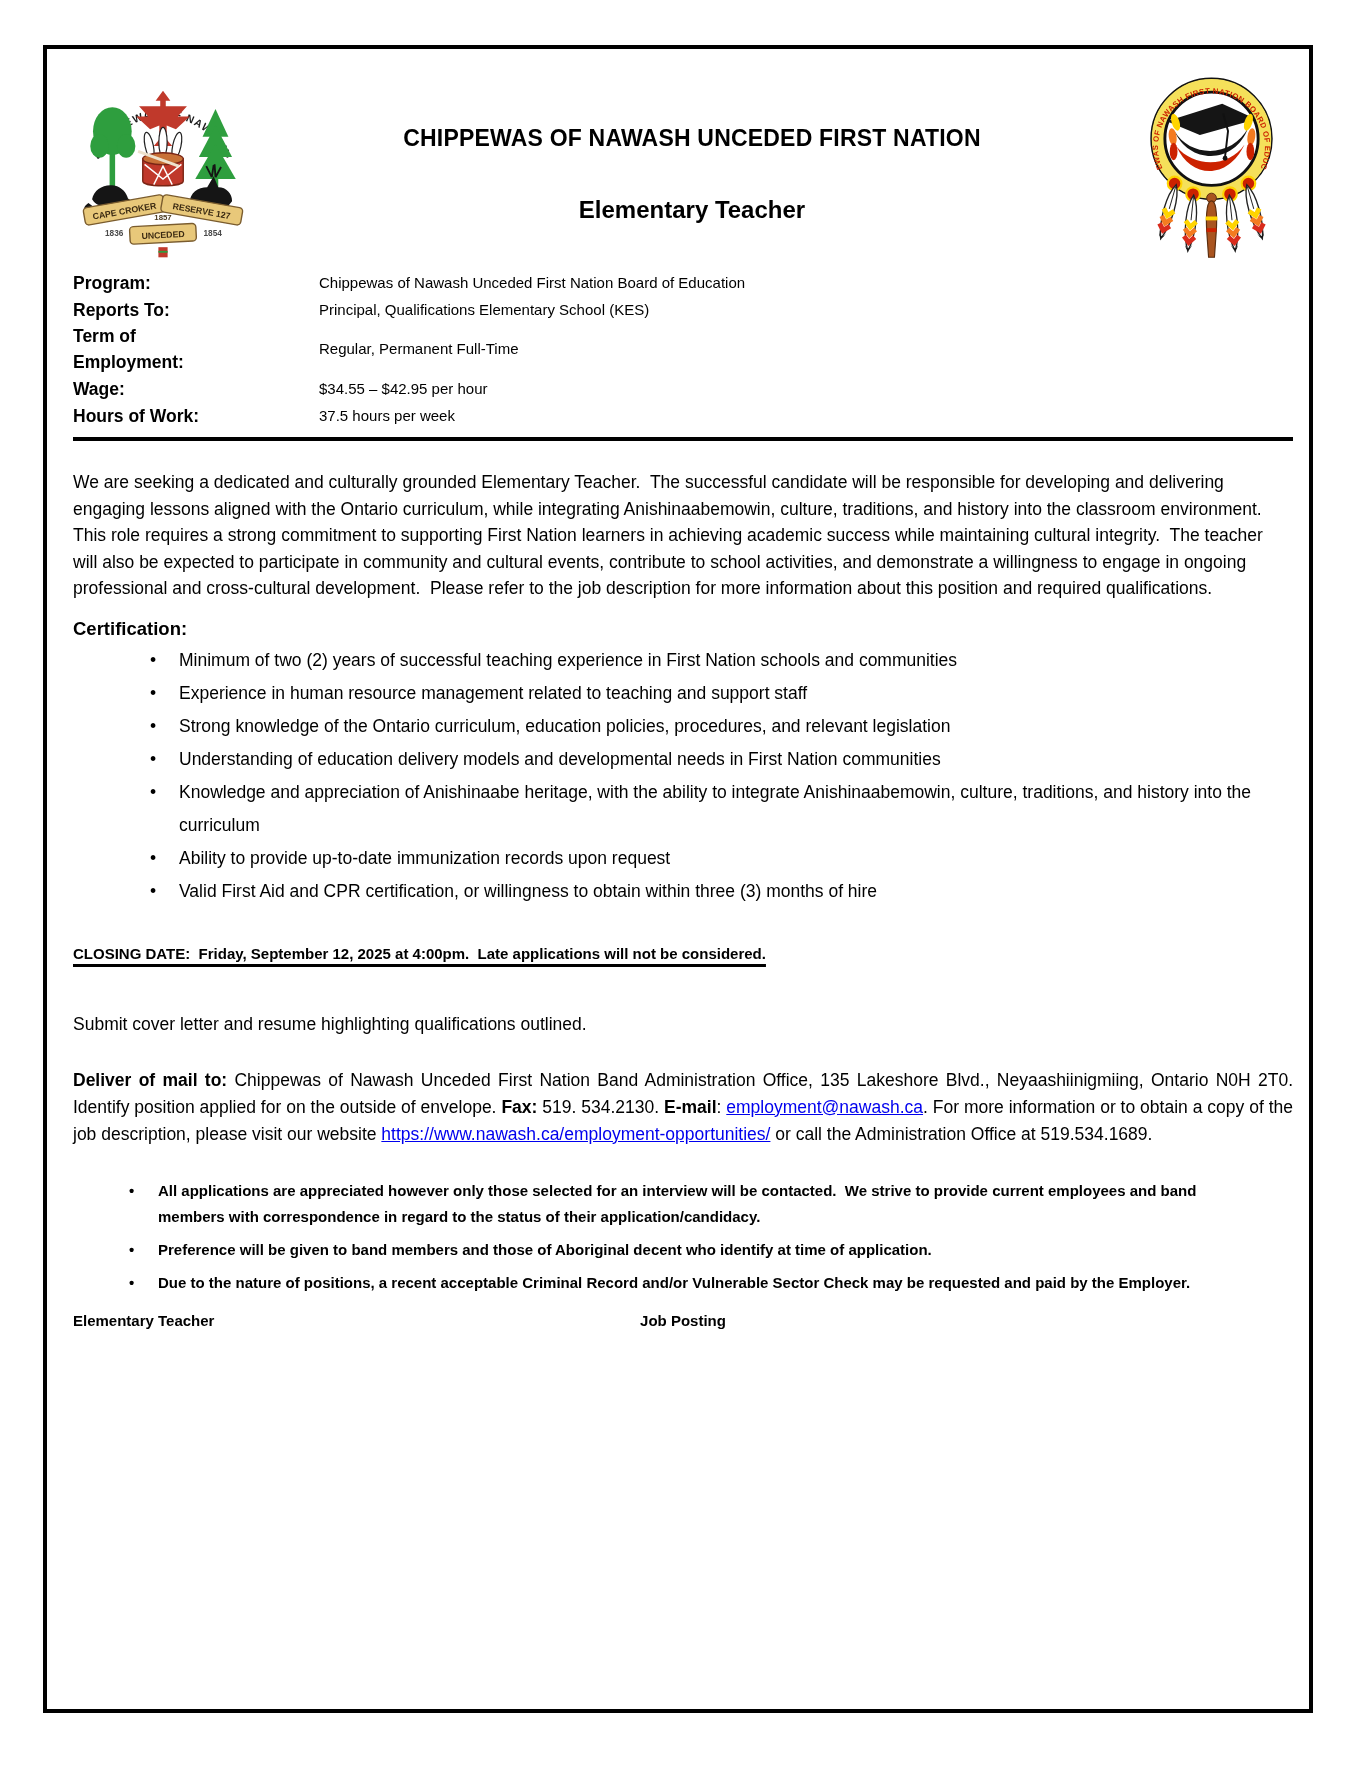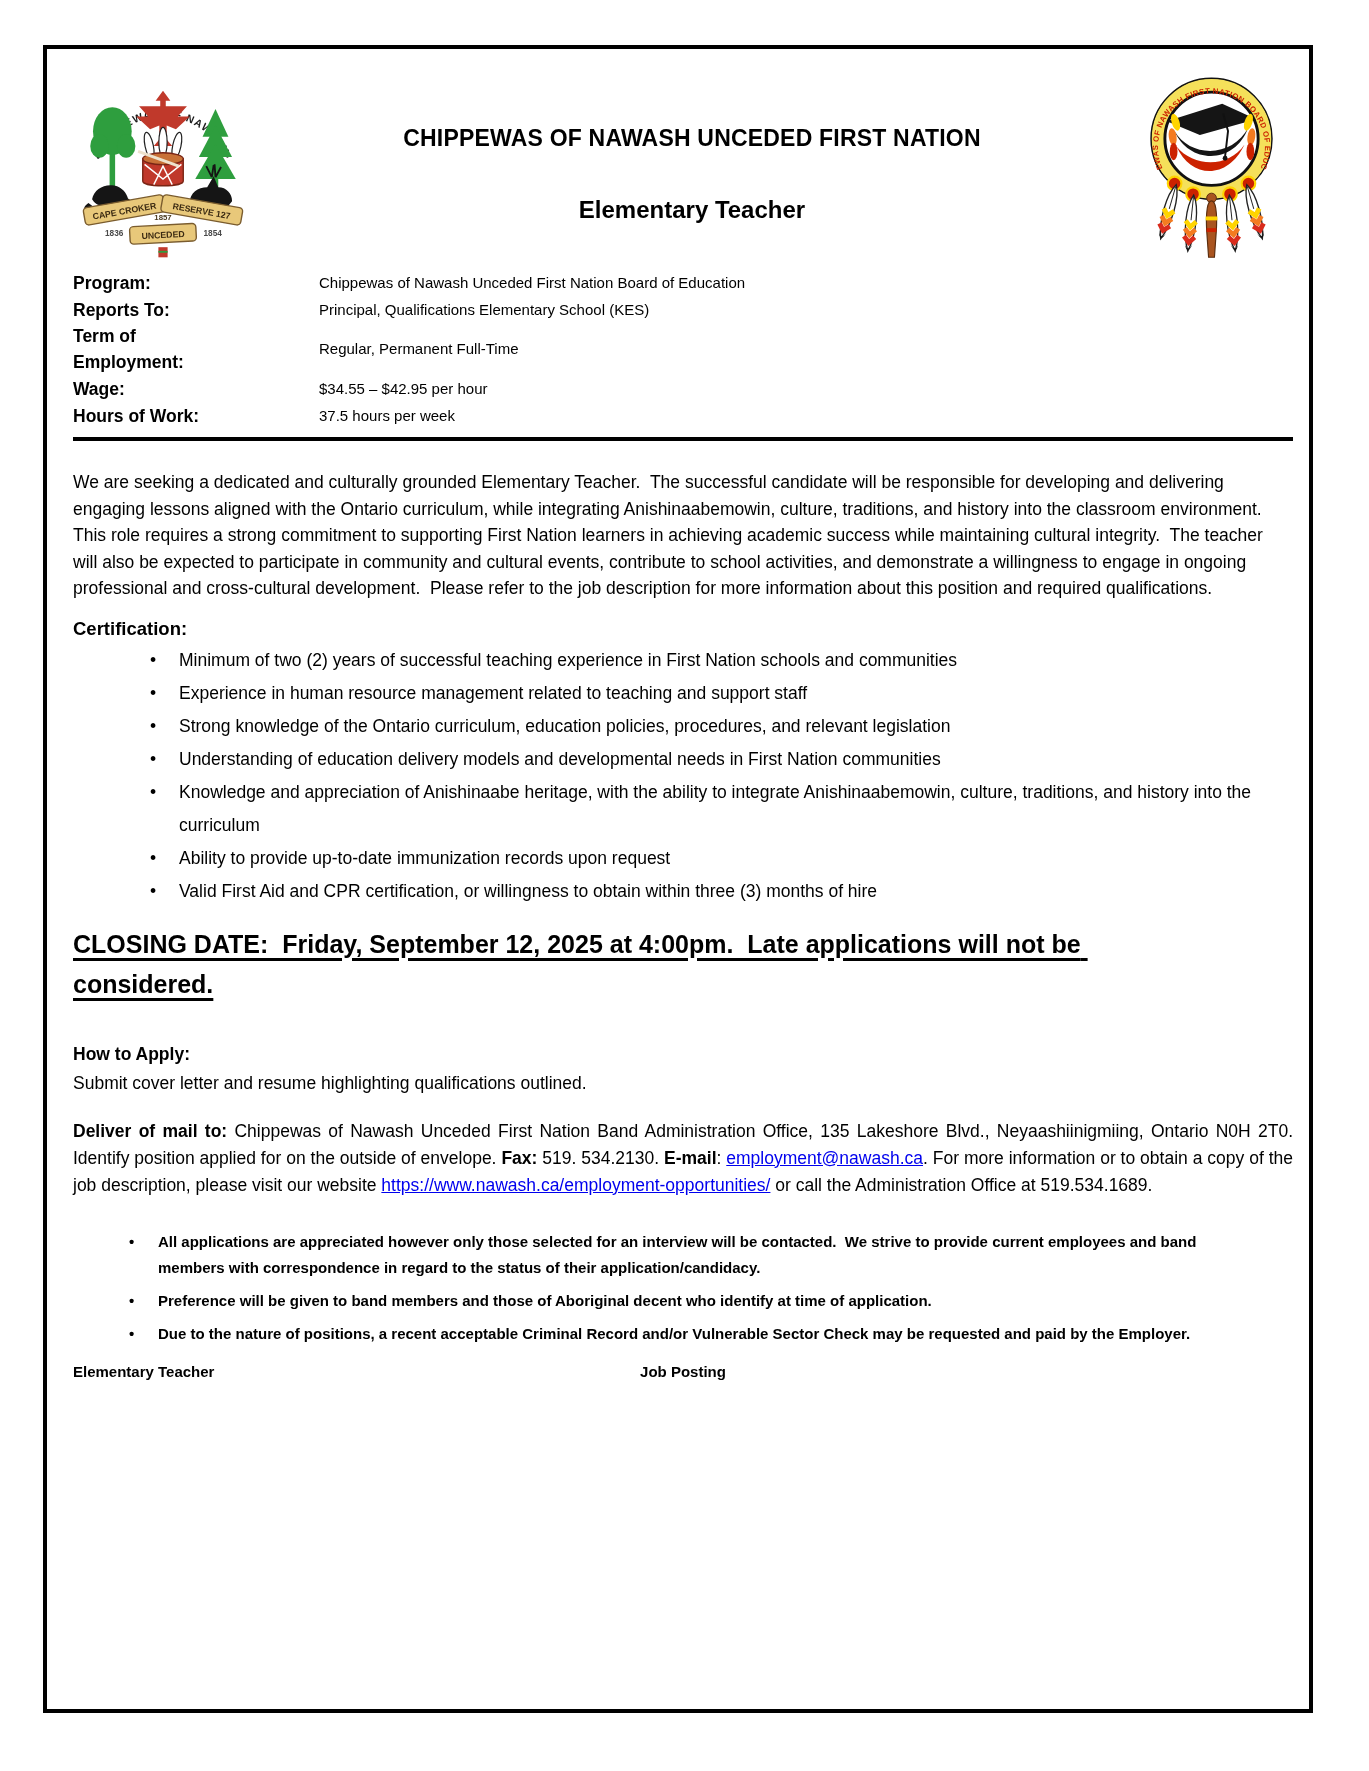--- a/index.html
+++ b/index.html
@@ -25,26 +25,26 @@
   .detail-label { width:246px; flex:0 0 auto; font-weight:bold; font-size:17.5px; line-height:26px; }
   .detail-label span { display:inline-block; max-width:160px; }
   .detail-value { font-size:15px; line-height:26px; }
   .rule { border-bottom:4px solid #000; margin-top:8px; }
   
   .intro { margin-top:28px; font-size:17.5px; line-height:26.5px; white-space:pre-wrap; max-width:1210px; }
   .quals-heading { margin-top:16px; font-size:18.5px; font-weight:bold; }
   ul.quals { list-style:none; margin:4px 0 0 73px; max-width:1140px; }
   ul.quals li { position:relative; padding-left:33px; line-height:33px; font-size:17.5px; }
   ul.quals li::before { content:"\2022"; position:absolute; left:4px; }
-  .closing { margin-top:16px; font-size:25px; font-weight:bold; line-height:40px;
+  .closing { margin-top:26px; font-size:15px; font-weight:bold; line-height:40px;
     max-width:1010px; text-decoration:underline; text-decoration-thickness:3px; text-underline-offset:5px;
     white-space:pre-wrap; }
   .howto { margin-top:36px; font-size:17.5px; line-height:29px; }
   .howto .h { font-weight:bold; }
-  .deliver { margin-top:20px; font-size:17.5px; line-height:27px; text-align:justify; }
+  .deliver { margin-top:28px; font-size:17.5px; line-height:27px; text-align:justify; }
   .deliver .b { font-weight:bold; }
   .deliver a { color:#0000EE; text-decoration:underline; }
   ul.notes { list-style:none; margin:30px 85px 0 50px; }
   ul.notes li { position:relative; padding-left:35px; font-size:15px; font-weight:bold;
     line-height:26px; margin-bottom:7px; white-space:pre-wrap; }
   ul.notes li::before { content:"\2022"; position:absolute; left:6px; }
   .footer { position:relative; margin-top:16px; height:22px; font-size:15px; font-weight:bold; }
   .footer .left { position:absolute; left:0; top:0; }
   .footer .center { display:block; text-align:center; }
   svg text { font-family:"Liberation Sans","DejaVu Sans",sans-serif; }
@@ -214,21 +214,20 @@
     <li>Strong knowledge of the Ontario curriculum, education policies, procedures, and relevant legislation</li>
     <li>Understanding of education delivery models and developmental needs in First Nation communities</li>
     <li>Knowledge and appreciation of Anishinaabe heritage, with the ability to integrate Anishinaabemowin, culture, traditions, and history into the curriculum</li>
     <li>Ability to provide up-to-date immunization records upon request</li>
     <li>Valid First Aid and CPR certification, or willingness to obtain within three (3) months of hire</li>
   </ul>
 
   <div class="closing">CLOSING DATE:  Friday, September 12, 2025 at 4:00pm.  Late applications will not be considered.</div>
 
   <div class="howto">
-    <div class="h">How to Apply:</div>
     <div>Submit cover letter and resume highlighting qualifications outlined.</div>
   </div>
 
   <p class="deliver"><span class="b">Deliver of mail to:</span><span> Chippewas of Nawash Unceded First Nation Band Administration Office, 135 Lakeshore Blvd., Neyaashiinigmiing, Ontario N0H 2T0.  Identify position applied for on the outside of envelope. </span><span class="b">Fax:</span><span> 519. 534.2130.  </span><span class="b">E-mail</span><span>: </span><a href="#">employment@nawash.ca</a><span>.  For more information or to obtain a copy of the job description, please visit our website </span><a href="#">https://www.nawash.ca/employment-opportunities/</a><span> or call the Administration Office at 519.534.1689.</span></p>
 
   <ul class="notes">
     <li>All applications are appreciated however only those selected for an interview will be contacted.  We strive to provide current employees and band members with correspondence in regard to the status of their application/candidacy.</li>
     <li>Preference will be given to band members and those of Aboriginal decent who identify at time of application.</li>
     <li>Due to the nature of positions, a recent acceptable Criminal Record and/or Vulnerable Sector Check may be requested and paid by the Employer.</li>
   </ul>

